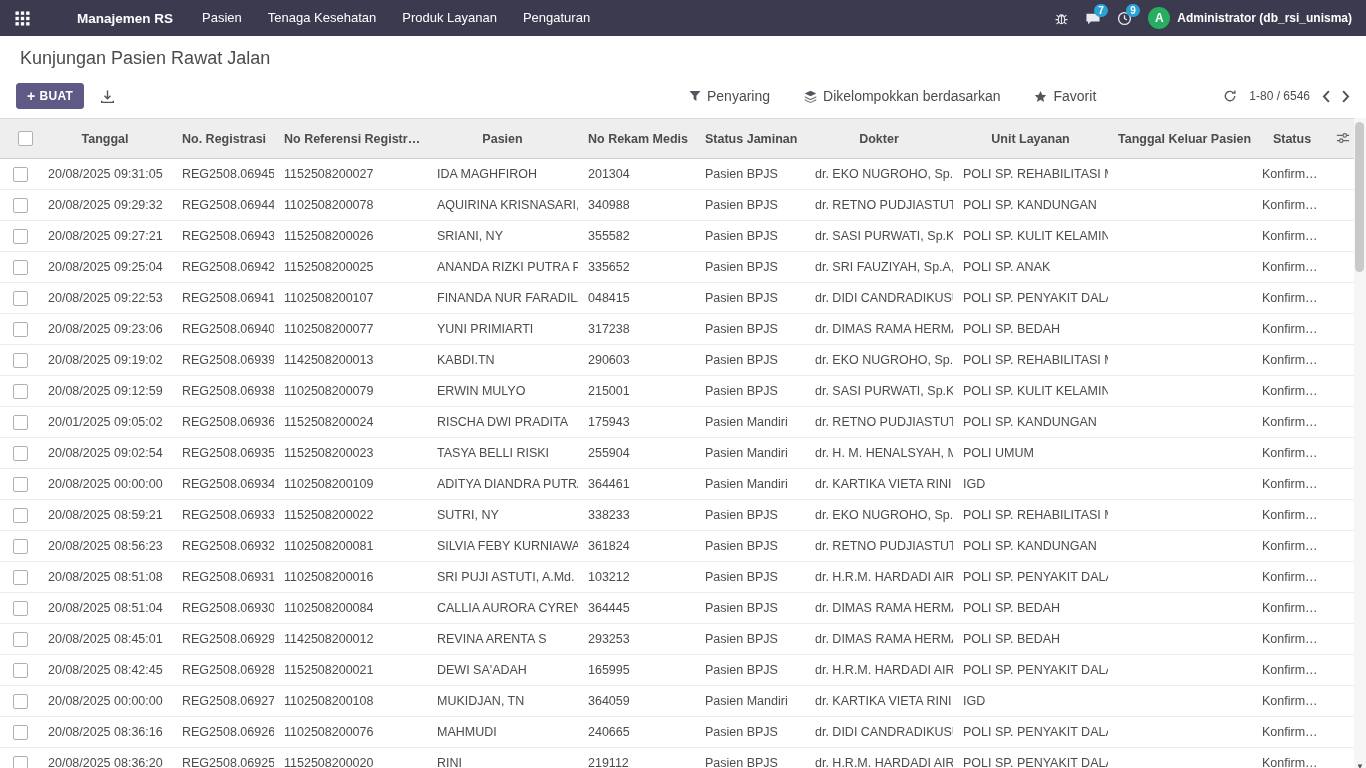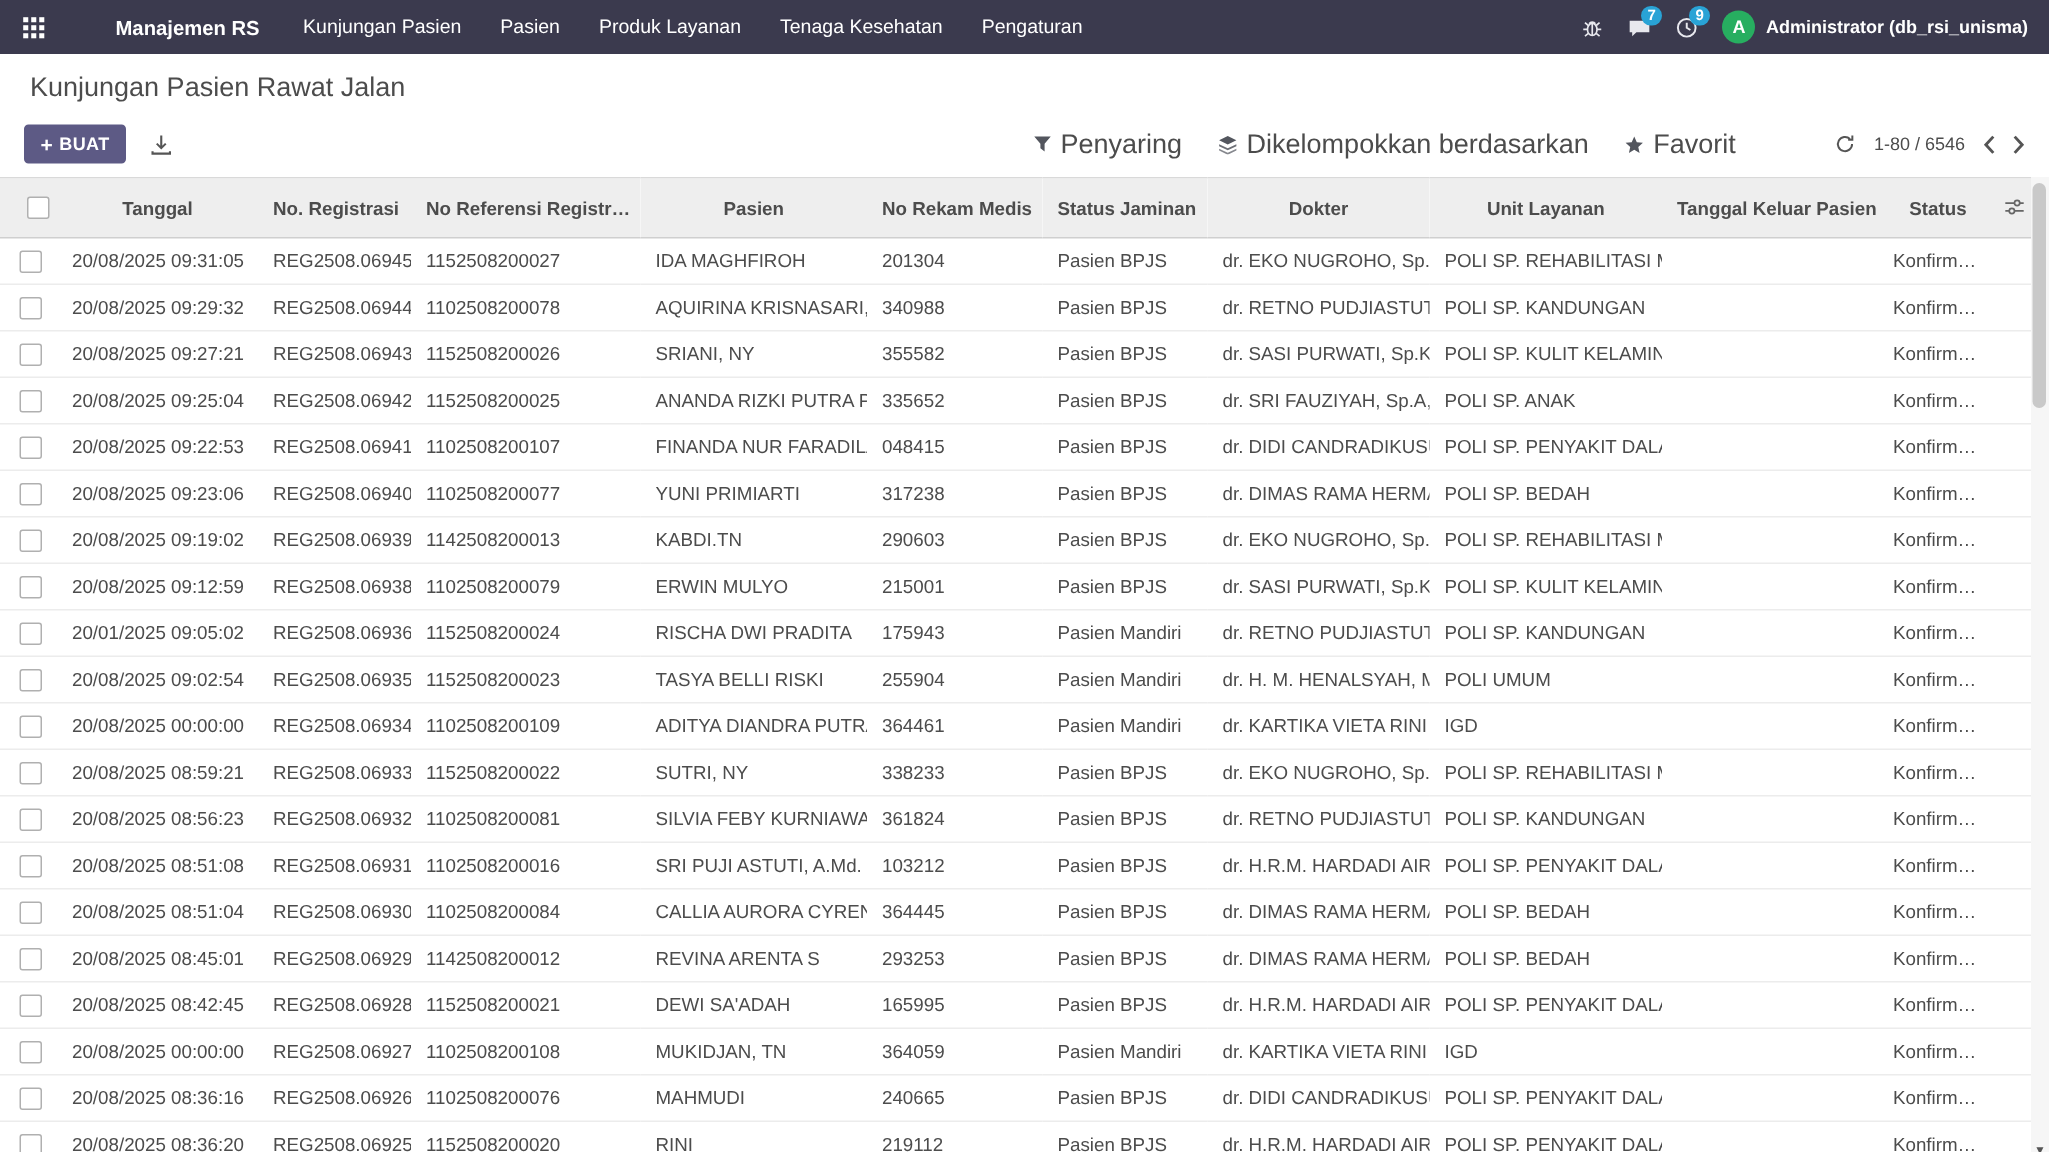--- a/index.html
+++ b/index.html
@@ -45,21 +45,21 @@
   .search-icon{color:#777;cursor:pointer;}
 
   .cp-row2{display:flex;align-items:center;margin-top:10px;}
   .cp-left{flex:1;display:flex;align-items:center;gap:16px;}
   .btn-create{background:var(--primary);border:1px solid var(--primary);color:#fff;
     border-radius:3px;font-size:12px;font-weight:600;padding:5px 10px;display:inline-flex;
     align-items:center;gap:4px;cursor:pointer;font-family:inherit;letter-spacing:.3px;}
   .plus{font-size:14px;font-weight:700;line-height:1;}
   .dl-icon{color:#555;cursor:pointer;}
   .cp-right{width:50%;display:flex;align-items:center;}
-  .filters{flex:1;display:flex;align-items:flex-end;gap:24px;font-size:18px;padding-left:6px;}
+  .filters{flex:1;display:flex;align-items:flex-end;gap:34px;font-size:14px;padding-left:6px;}
   .filter-item{display:inline-flex;align-items:center;gap:6px;cursor:pointer;white-space:nowrap;}
   .filter-item svg{color:#53565e;}
   .pager{display:flex;align-items:center;gap:10px;font-size:12px;}
   .pager .picon{color:#555;cursor:pointer;display:flex;align-items:center;}
   .pager-value{margin:0 2px;white-space:nowrap;}
 
   
   .table-area{position:relative;height:655px;overflow:hidden;}
   .list-table{border-collapse:collapse;table-layout:fixed;width:1354px;font-size:12.5px;}
   thead th{background:var(--header-bg);border-top:1px solid #d9d9d9;border-bottom:1px solid #cfcfcf;
@@ -92,24 +92,23 @@
       <rect x="0.5" y="6.2" width="3.6" height="3.6"></rect>
         <rect x="6.2" y="6.2" width="3.6" height="3.6"></rect>
         <rect x="11.9" y="6.2" width="3.6" height="3.6"></rect>
       <rect x="0.5" y="11.9" width="3.6" height="3.6"></rect>
         <rect x="6.2" y="11.9" width="3.6" height="3.6"></rect>
         <rect x="11.9" y="11.9" width="3.6" height="3.6"></rect>
     </svg>
   </div>
   <span class="brand">Manajemen RS</span>
   <nav class="menu">
-    <span class="menu-item">Kunjungan Pasien</span>
     <span class="menu-item">Pasien</span>
+    <span class="menu-item">Tenaga Kesehatan</span>
     <span class="menu-item">Produk Layanan</span>
-    <span class="menu-item">Tenaga Kesehatan</span>
     <span class="menu-item">Pengaturan</span>
   </nav>
   <div class="topbar-right">
     <span class="tb-icon">
       <svg width="15" height="15" viewBox="0 0 16 16" fill="none" stroke="currentColor" stroke-width="1.2">
         <ellipse cx="8" cy="9.2" rx="3.4" ry="4.3"></ellipse>
         <path d="M8 4.9 V13.5 M4.6 9.2 H1.6 M14.4 9.2 H11.4 M5.2 6.4 L2.8 4.4 M10.8 6.4 L13.2 4.4 M5.2 12 L2.8 13.9 M10.8 12 L13.2 13.9 M5.8 5.2 A2.6 2.6 0 0 1 10.2 5.2"></path>
       </svg>
     </span>
     <span class="tb-icon">

